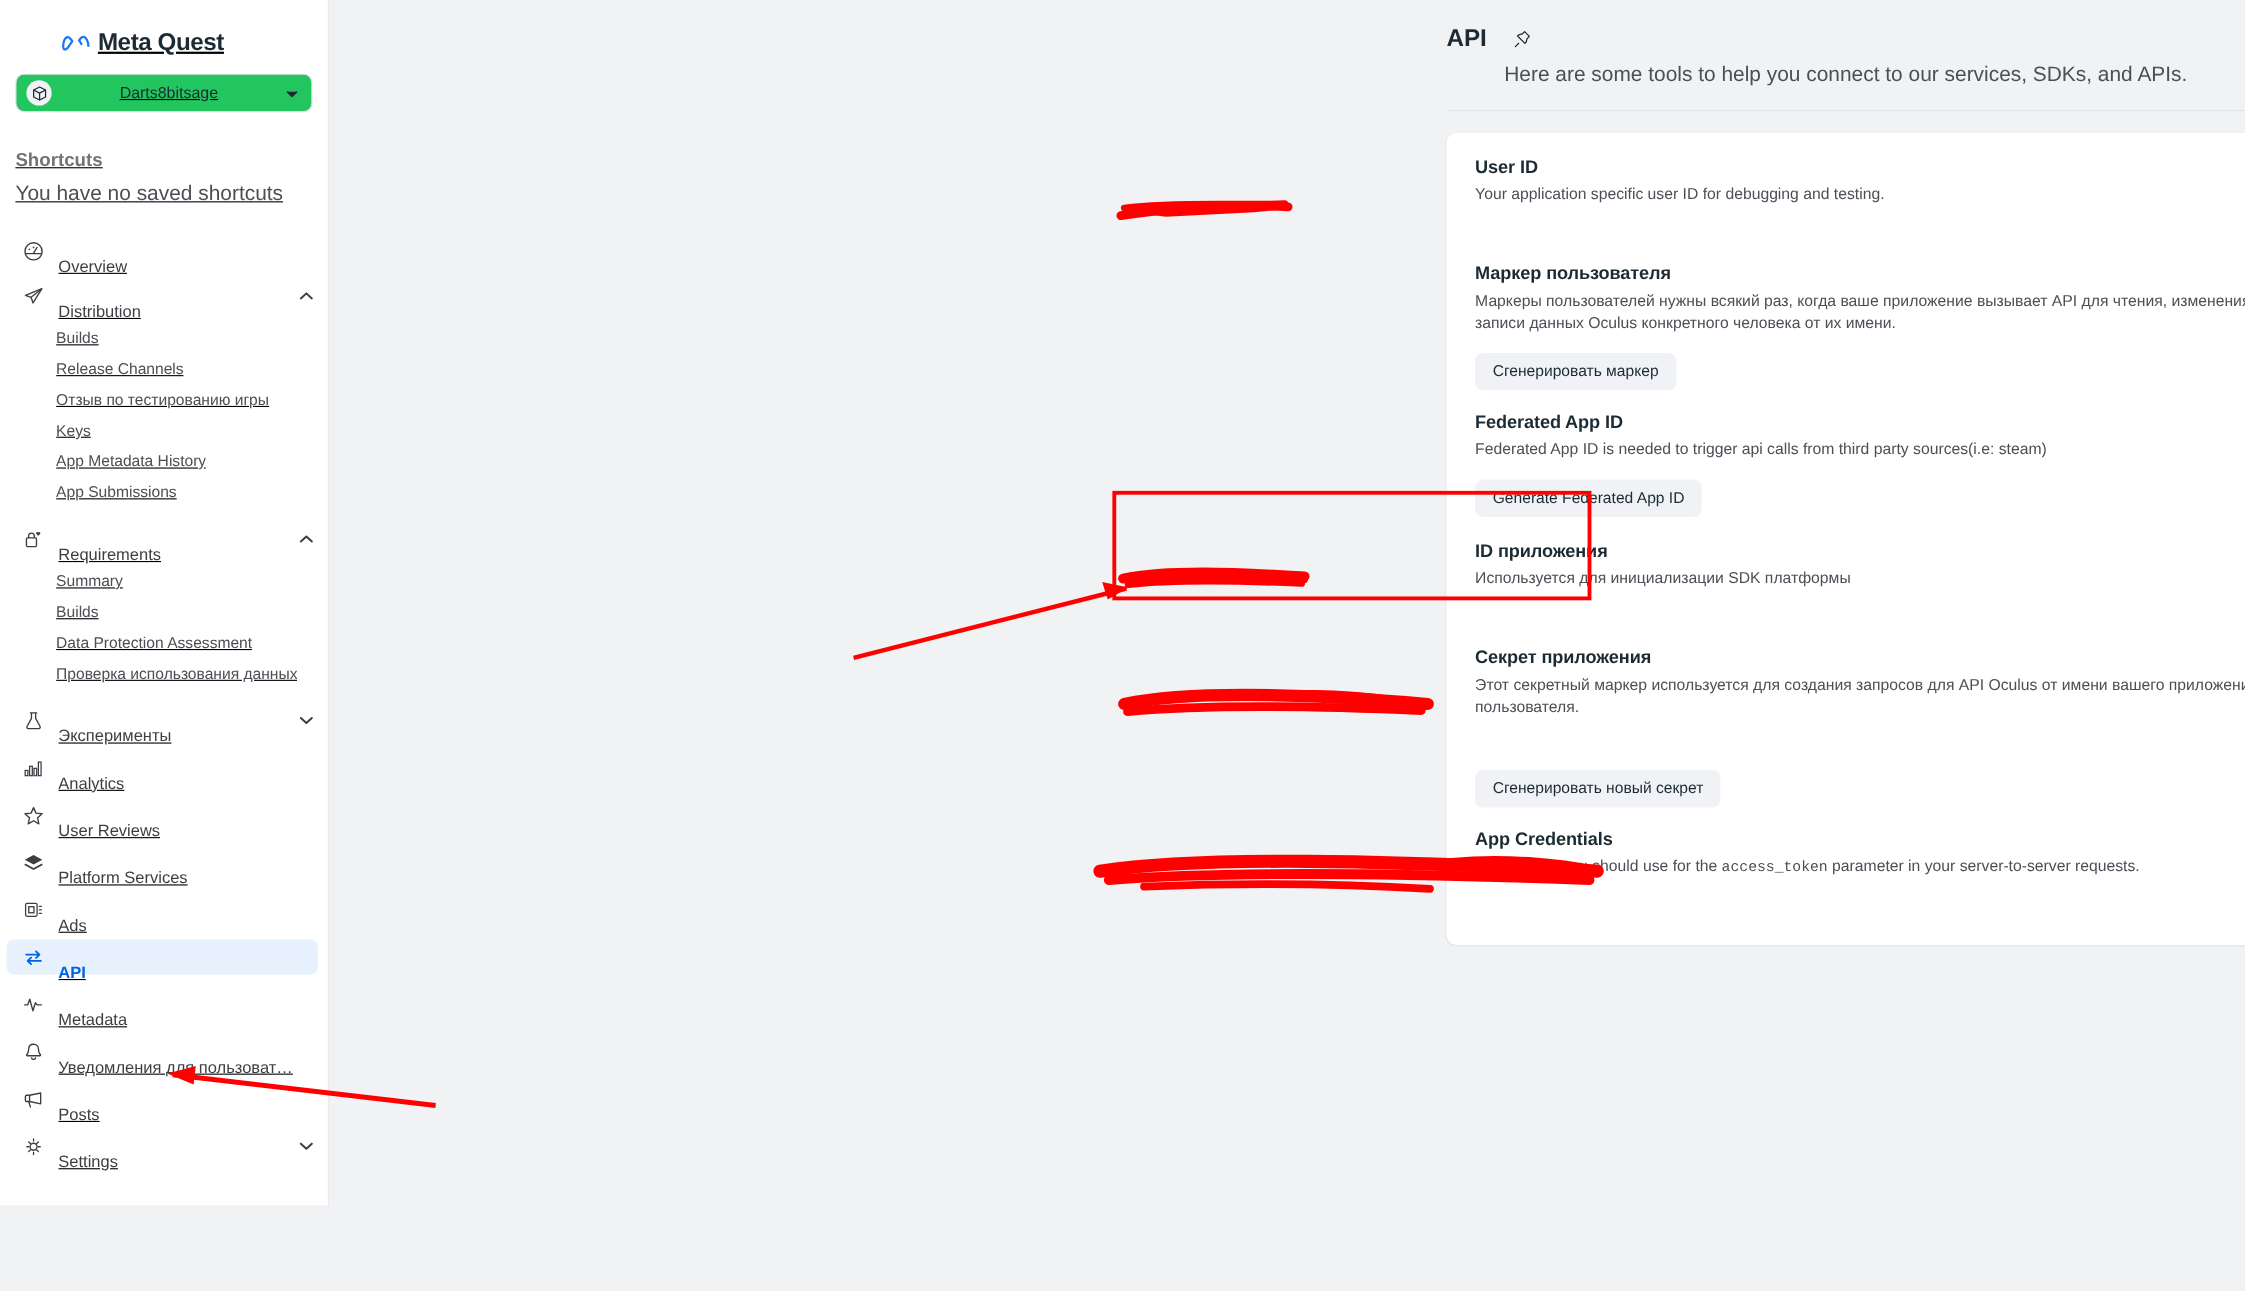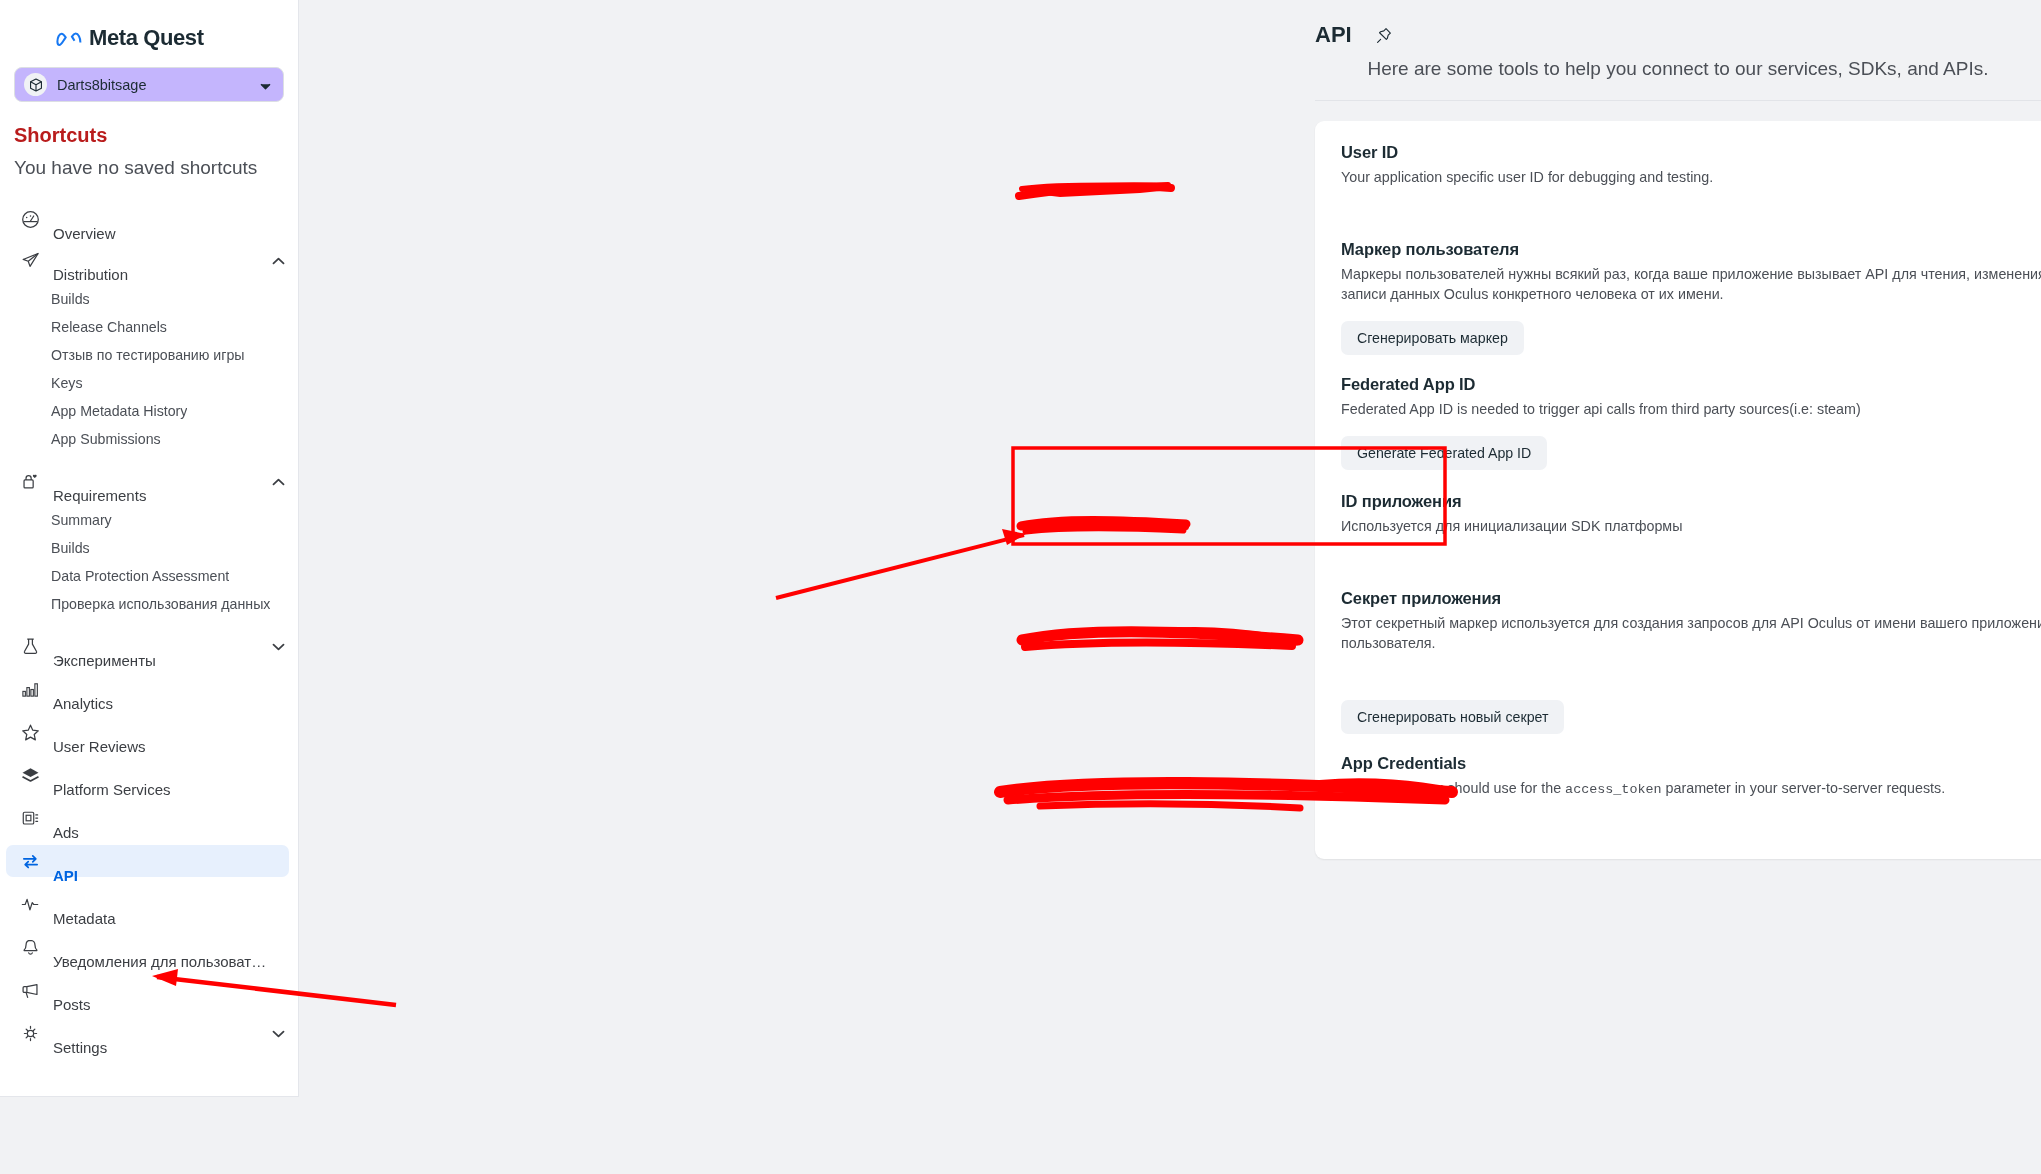--- a/index.html
+++ b/index.html
@@ -8,48 +8,48 @@
     font-family: "Liberation Sans", sans-serif;
     background: #f1f2f4;
     overflow: hidden;
   }
   .app { position: relative; width: 2041px; height: 1174px; display: flex; }
 
   
   .sidebar {
     width: 299px; height: 1097px; background: #ffffff;
     border-right: 1px solid #e4e6eb;
-    position: relative; overflow: hidden; flex: 0 0 299px;
+    position: relative; overflow: hidden; flex: 0 0 299px; text-decoration: underline;
   }
   .brand { display: flex; align-items: center; gap: 7px; padding: 25px 0 0 55px; }
   .brand-mark { width: 27px; height: 18px; flex: 0 0 27px; }
   .brand-text { font-size: 22px; font-weight: 700; color: #1c2b33; letter-spacing: -.4px; white-space: nowrap; }
 
   .page-head { display: flex; align-items: center; gap: 8px; padding: 17px 0 0 14px; }
   .back-btn {
     width: 38px; height: 38px; border-radius: 8px; background: #f0f2f5;
     display: flex; align-items: center; justify-content: center;
     border: none; cursor: pointer; flex: 0 0 38px;
   }
   .back-btn svg { display: block; }
   .page-title { font-size: 25px; font-weight: 700; color: #1c2b33; letter-spacing: -.3px; }
 
   .app-select {
-    margin: 16px 14px 0 14px; height: 35px; border: 1px solid #dcdfe3;
+    margin: 16px 14px 12px 14px; height: 35px; border: 1px solid #dcdfe3;
     border-radius: 8px; display: flex; align-items: center; gap: 10px;
-    padding: 0 12px 0 9px; background: #c4b5fd; cursor: pointer;
+    padding: 0 12px 0 9px; background: #22c55e; cursor: pointer; text-align: center;
   }
   .app-avatar {
     width: 23px; height: 23px; border-radius: 50%; background: #f0f2f5;
     display: flex; align-items: center; justify-content: center; flex: 0 0 23px;
   }
   .app-name { font-size: 14.5px; color: #1c2b33; flex: 1; white-space: nowrap; overflow: hidden; }
   .caret-down { flex: 0 0 auto; }
 
-  .shortcuts-title { padding: 22px 0 0 14px; font-size: 20px; font-weight: 700; color: #b91c1c; }
+  .shortcuts-title { padding: 22px 0 0 14px; font-size: 17px; font-weight: 700; color: #737373; }
   .shortcuts-empty { padding: 10px 0 0 14px; font-size: 19px; color: #4b4f56; }
 
   .nav { margin-top: 24px; }
   .nav-item {
     display: flex; align-items: center; height: 32px; padding-left: 14px;
     gap: 12px; cursor: pointer; border-radius: 7px; margin: 0 9px 0 6px;
     position: relative;
   }
   .nav-item .ico { width: 21px; height: 21px; flex: 0 0 21px; display: flex; align-items: center; justify-content: center; }
   .nav-item .lbl { font-size: 15px; color: #3b3e43; white-space: nowrap; overflow: hidden; text-overflow: ellipsis; flex: 1; margin-top: 28px; }

